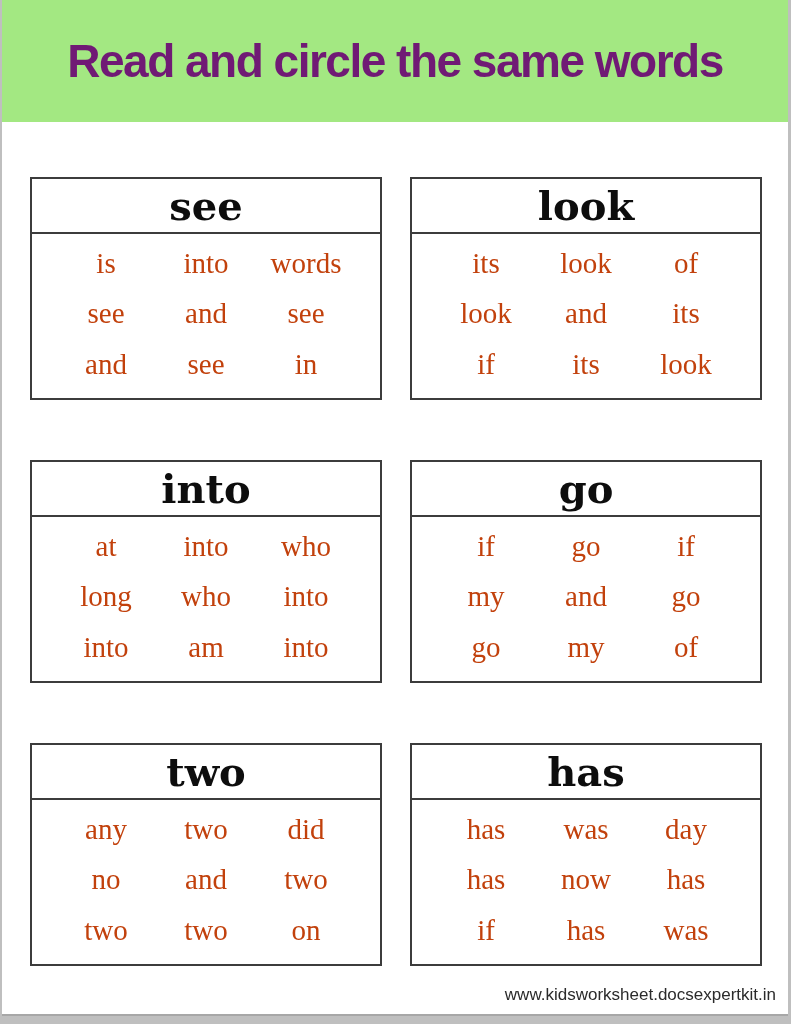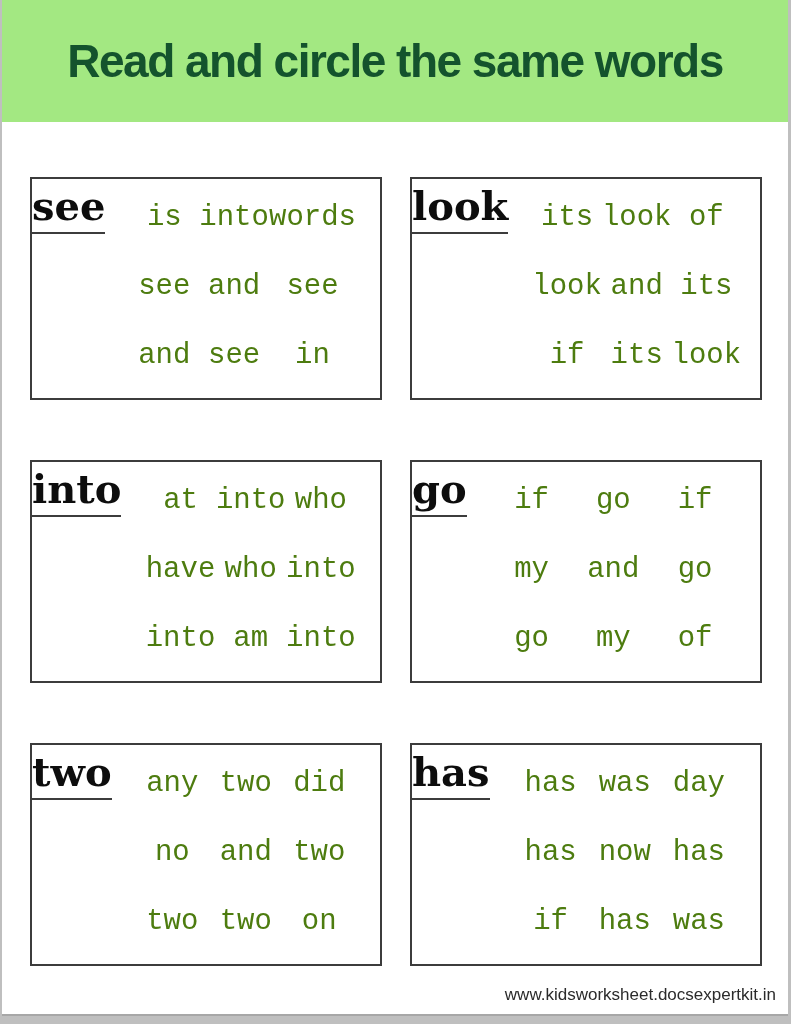--- a/index.html
+++ b/index.html
@@ -26,34 +26,35 @@
     display: flex;
     align-items: center;
     justify-content: center;
   }
   .banner h1 {
     margin: 0;
     font-family: "Liberation Sans", sans-serif;
     font-weight: 700;
     font-size: 46px;
     letter-spacing: -1.5px;
-    color: #14532d;
+    color: #701a75;
   }
   .content {
     display: grid;
     grid-template-columns: 352px 352px;
     column-gap: 28px;
     row-gap: 60px;
     padding: 55px 26px 0 28px;
   }
   .box {
     height: 219px; 
     border: 2px solid #3c3c3c;
     background: #ffffff;
     display: flex;
+    flex-direction: column;
   }
   .box-header {
     height: 53px;
     border-bottom: 2px solid #3c3c3c;
     display: flex;
     align-items: center;
     justify-content: center;
     font-family: "DejaVu Serif", serif;
     font-weight: 700;
     font-size: 40px;
@@ -62,23 +63,23 @@
   }
   .box-grid {
     flex: 1;
     display: grid;
     grid-template-columns: 1fr 1fr 1fr;
     grid-template-rows: 1fr 1fr 1fr;
     place-items: center;
     padding: 4px 24px 8px 24px;
   }
   .word {
-    font-family: Liberation Mono, monospace;
+    font-family: Liberation Serif, serif;
     font-size: 29px;
-    color: #4d7c0f;
+    color: #c2410c;
     line-height: 1;
     white-space: nowrap;
   }
   .footer {
     position: absolute;
     right: 12px;
     bottom: 9px;
     font-family: "Liberation Sans", sans-serif;
     font-size: 17px;
     color: #2b2b2b;
@@ -124,21 +125,21 @@
         <span class="word">look</span>
       </div>
     </section>
 
     <section class="box">
       <div class="box-header">into</div>
       <div class="box-grid">
         <span class="word">at</span>
         <span class="word">into</span>
         <span class="word">who</span>
-        <span class="word">have</span>
+        <span class="word">long</span>
         <span class="word">who</span>
         <span class="word">into</span>
         <span class="word">into</span>
         <span class="word">am</span>
         <span class="word">into</span>
       </div>
     </section>
 
     <section class="box">
       <div class="box-header">go</div>

